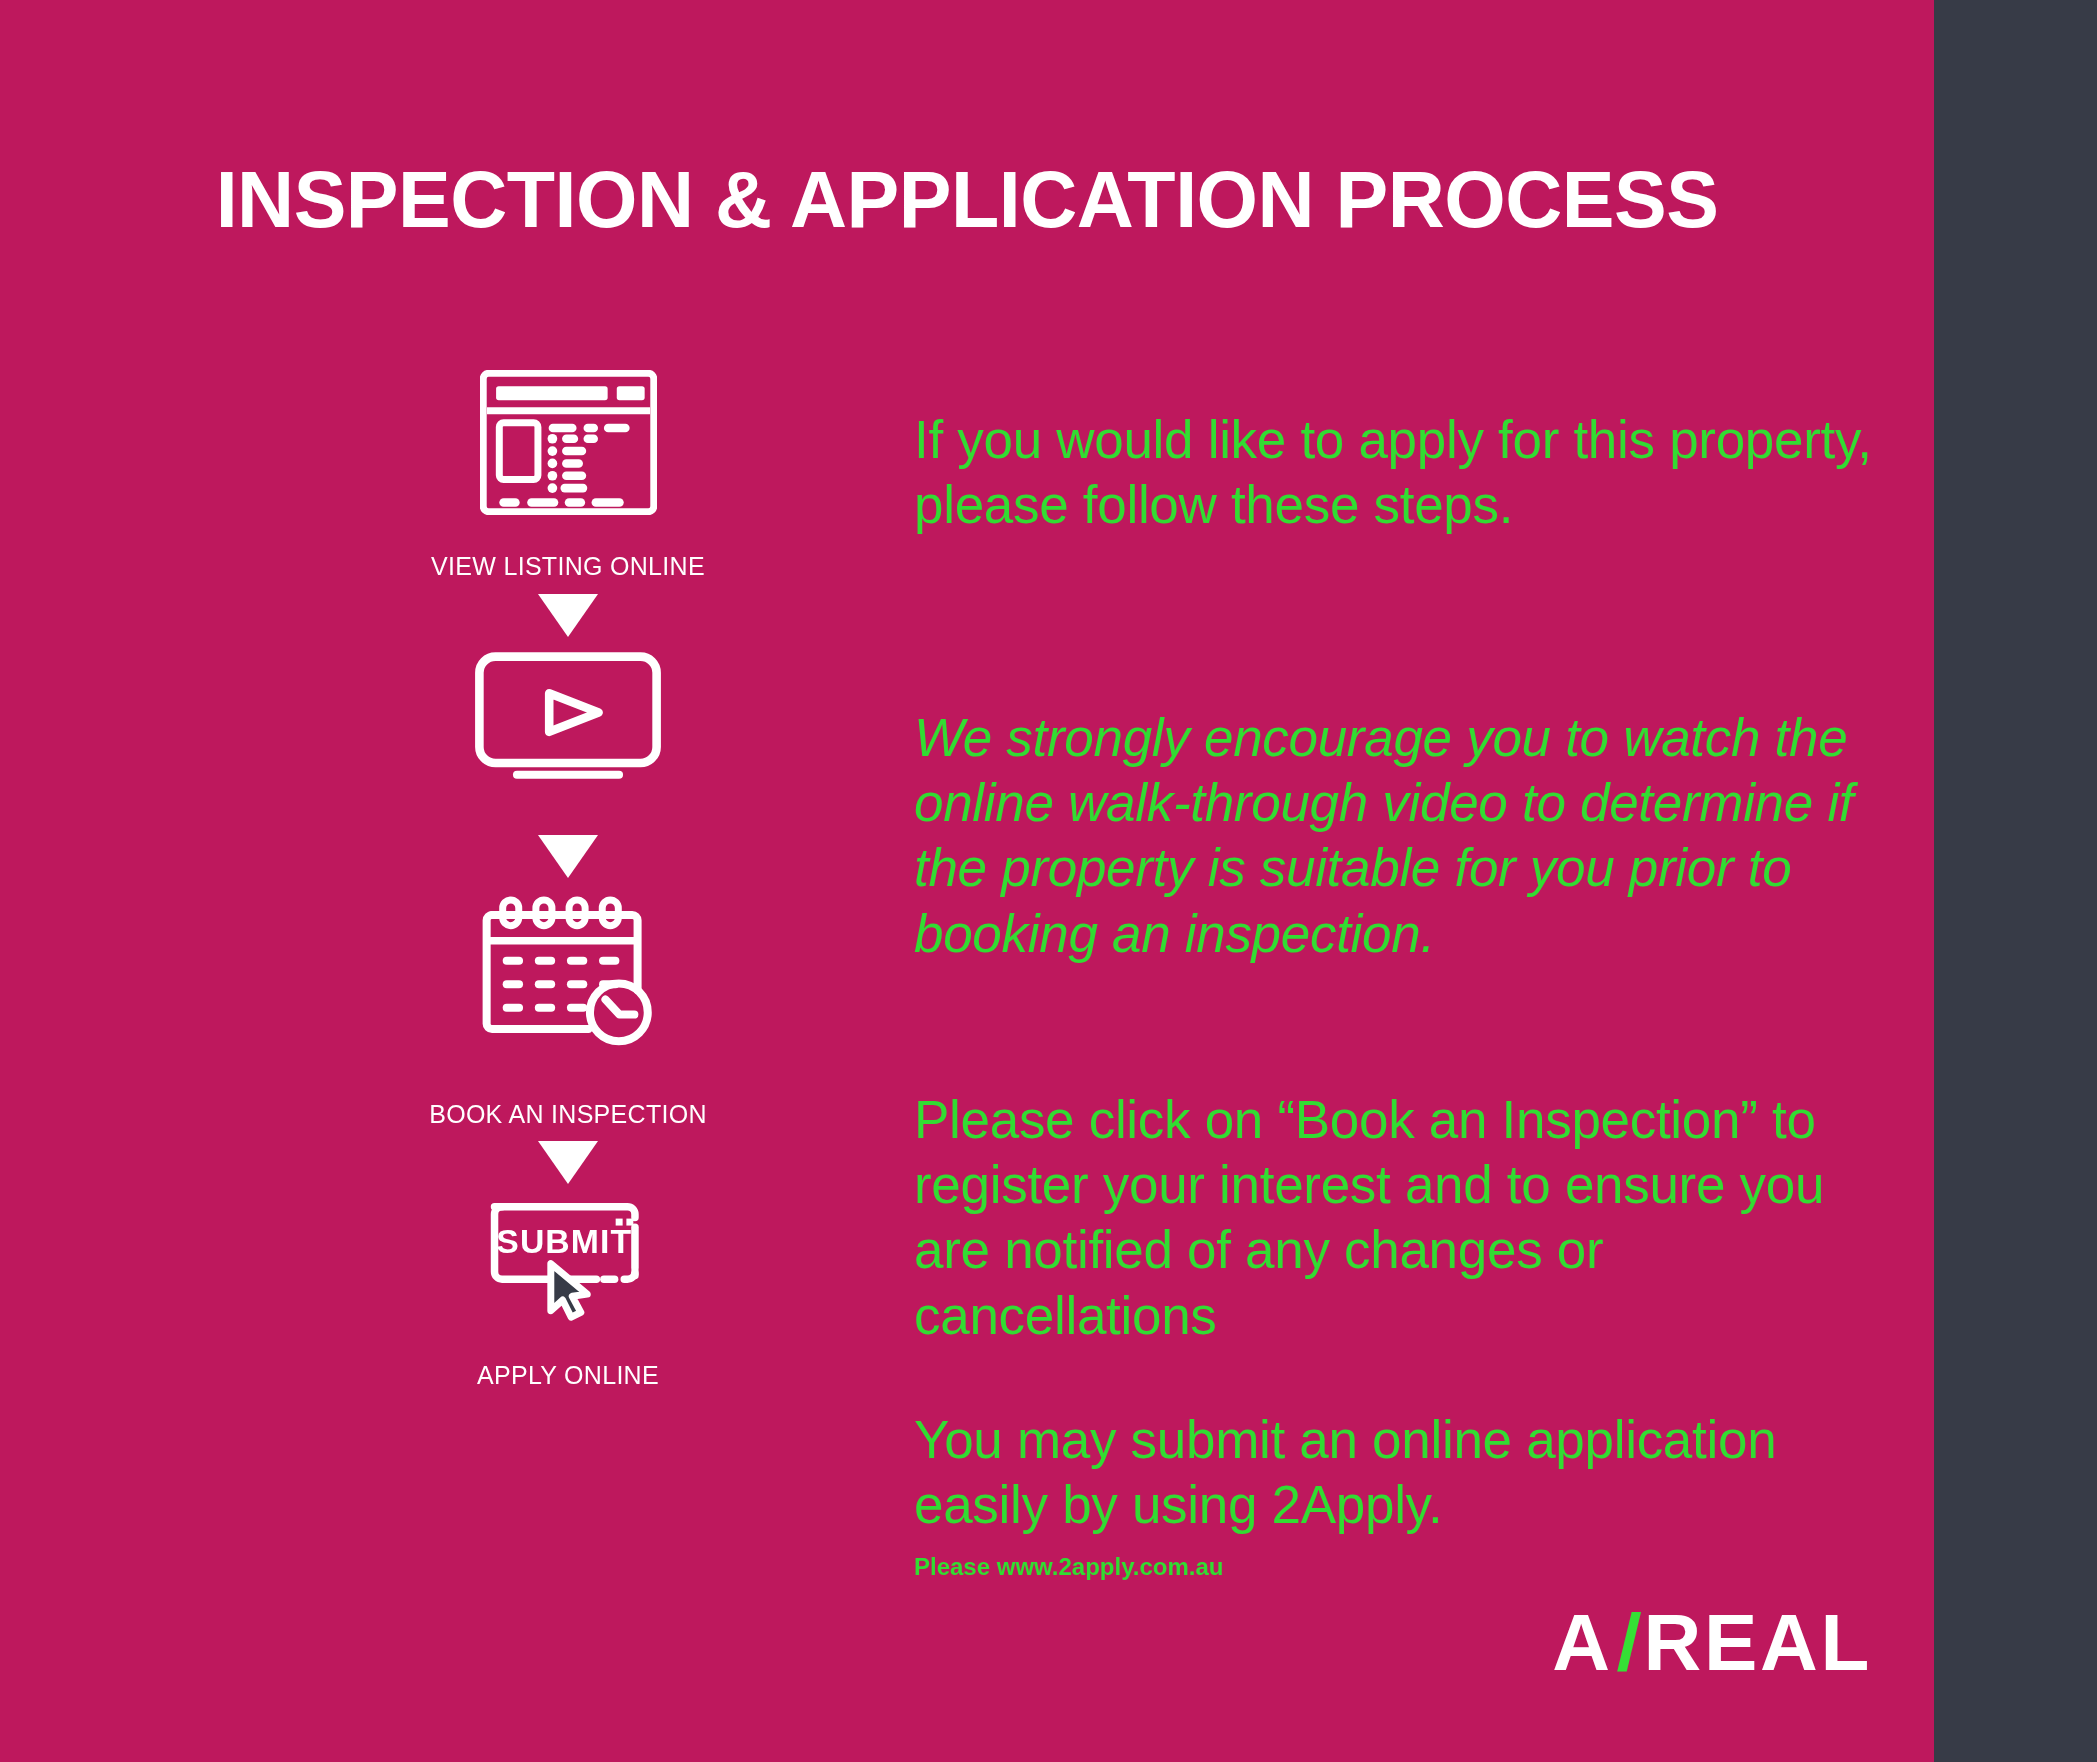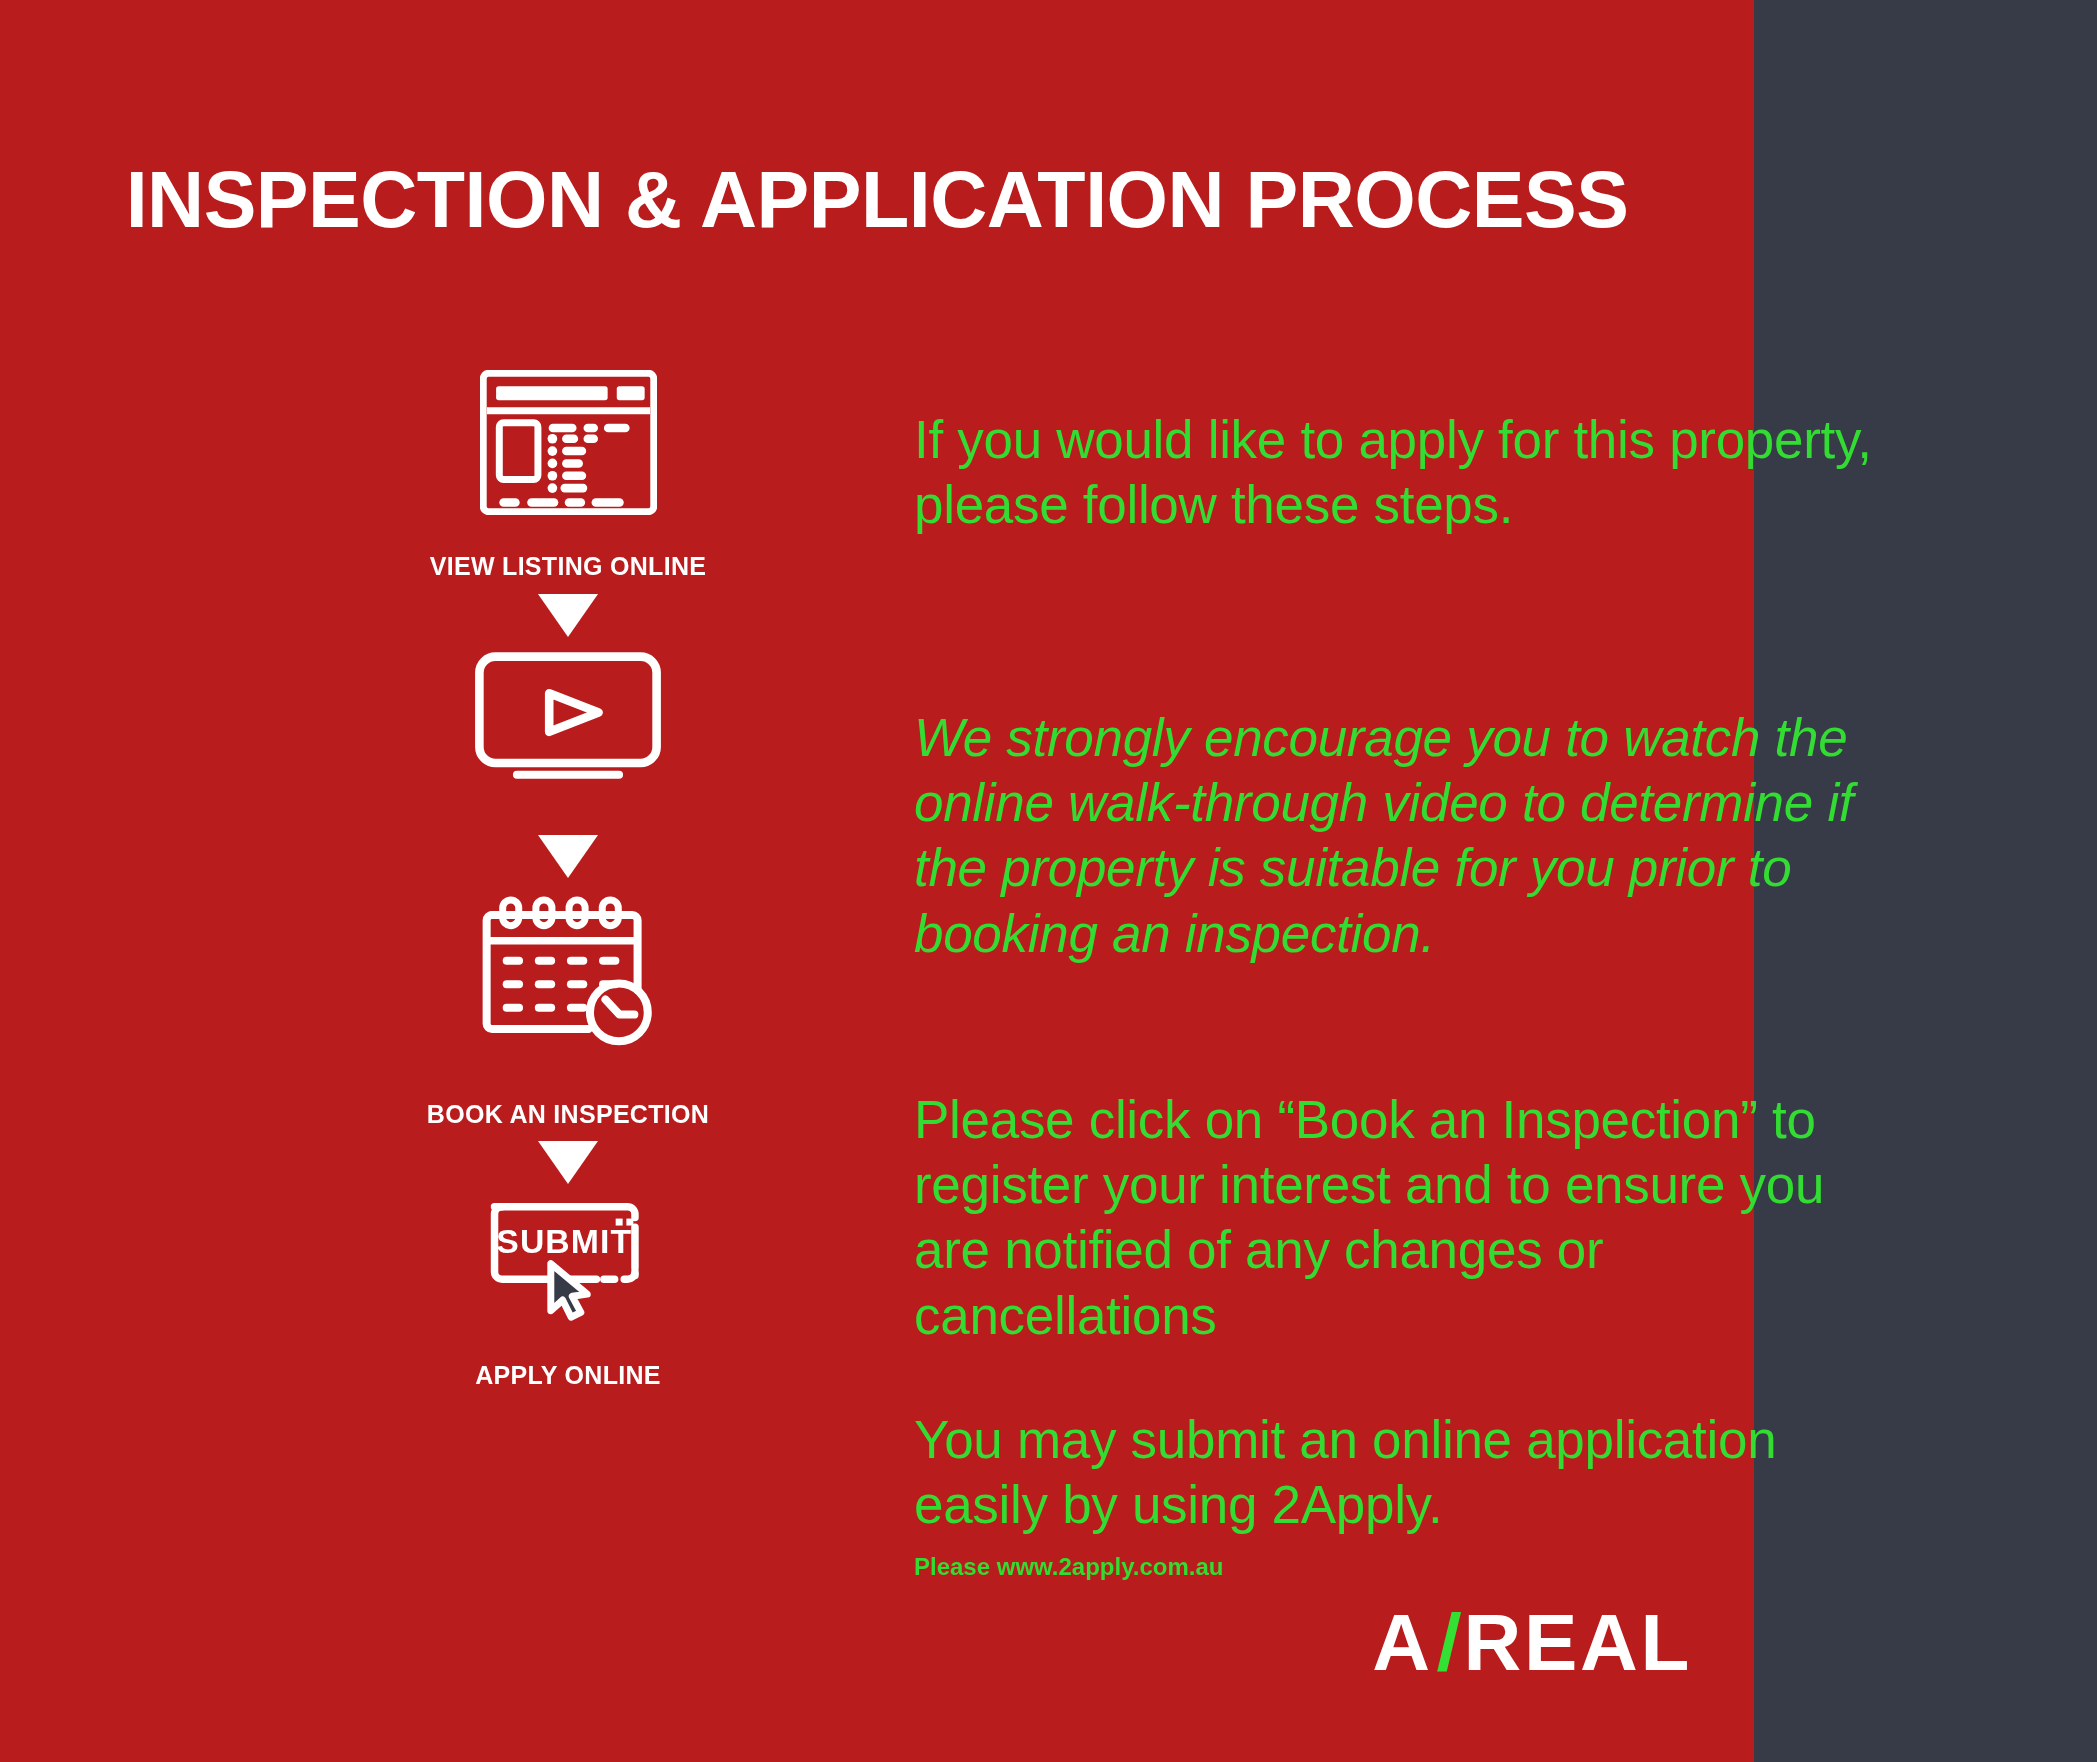--- a/index.html
+++ b/index.html
@@ -4,22 +4,22 @@
 <style>
   * { margin:0; padding:0; box-sizing:border-box; }
   html, body {
     width:2097px; height:1762px;
     background:#373b47;
     font-family:"Liberation Sans", sans-serif;
     overflow:hidden;
   }
   .poster {
     position:relative;
-    width:1754px; height:1762px;
-    background:#b91c1c;
+    width:1934px; height:1762px;
+    background:#be185d;
   }
 
   
   .title {
     position:absolute;
     left:0; right:0;
     top:154px;
     text-align:center;
     color:#ffffff;
     font-size:79px;
@@ -37,21 +37,21 @@
   .icon-wrap {
     display:flex; justify-content:center;
     height:177px;
   }
   .icon-wrap.cal { height:206px; }
   .icon-wrap.sub { height:161px; }
 
   .step-label {
     color:#ffffff;
     font-size:25px;
-    font-weight:700;
+    font-weight:400;
     letter-spacing:0.3px;
     line-height:1.33;
     margin-top:3.2px;
     white-space:pre-line;
   }
 
   .arrow {
     width:322px;
     display:flex; justify-content:center; align-items:center;
     height:64px;

